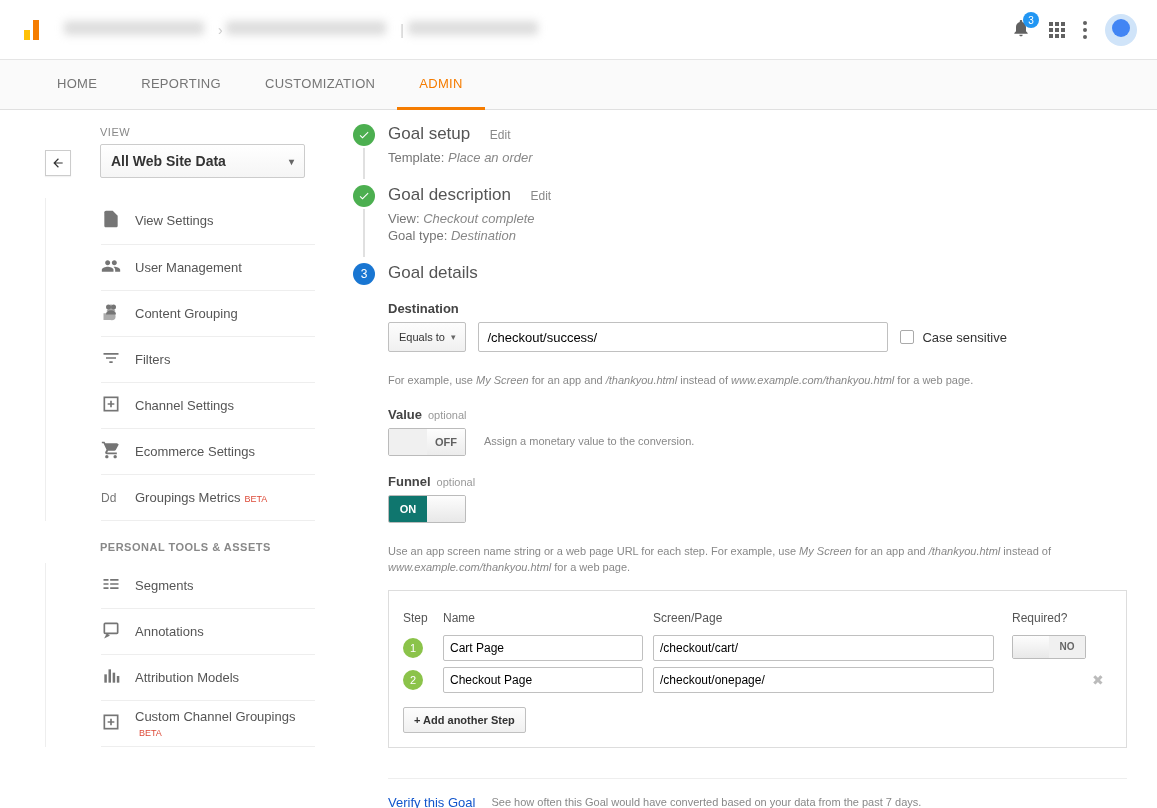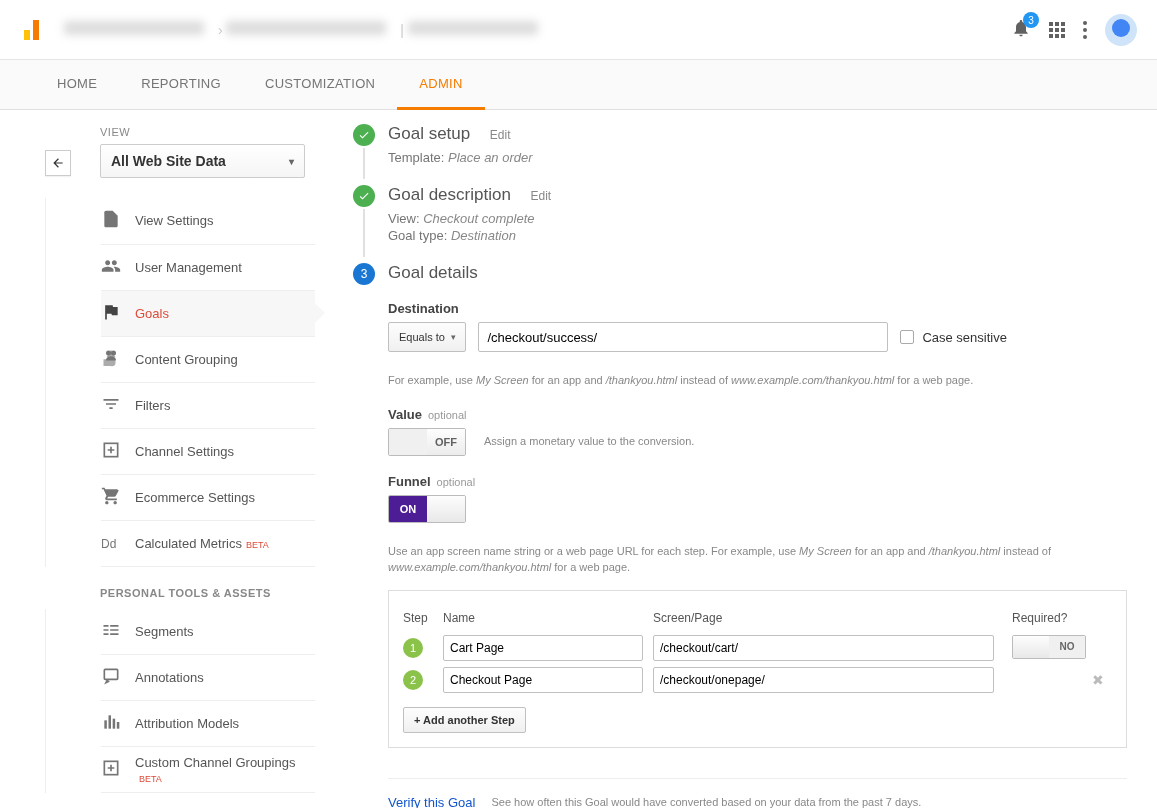--- a/index.html
+++ b/index.html
@@ -56,21 +56,21 @@
 .dest-row { display: flex; gap: 12px; align-items: center; }
 .match-btn { display: inline-flex; align-items: center; height: 30px; padding: 0 10px; border: 1px solid #c0c0c0; background: linear-gradient(#fdfdfd,#f0f0f0); font-size: 11px; font-weight: normal; cursor: pointer; border-radius: 2px; }
 .match-btn::after { content: "▾"; font-size: 9px; margin-left: 6px; color: #666; }
 .dest-input { flex: 1; height: 30px; border: 1px solid #c0c0c0; padding: 0 8px; font-size: 13px; border-radius: 2px; max-width: 410px; }
 .cb-wrap { display: flex; align-items: center; gap: 8px; justify-content: space-between; }
 .cb { width: 14px; height: 14px; border: 1px solid #aaa; border-radius: 2px; }
 .hint { font-size: 11px; color: #888; margin-top: 20px; line-height: 1.5; }
 .hint i { font-style: italic; }
 .toggle { display: inline-flex; width: 78px; height: 28px; border: 1px solid #bbb; border-radius: 2px; overflow: hidden; cursor: pointer; }
 .toggle > div { flex: 1; display: flex; align-items: center; justify-content: center; font-size: 11px; font-weight: bold; }
-.toggle.on .on-half { background: #4c1d95; color: #fff; }
+.toggle.on .on-half { background: #0f766e; color: #fff; }
 .toggle.on .off-half { background: linear-gradient(#fdfdfd,#e8e8e8); }
 .toggle .on-half { background: linear-gradient(#fdfdfd,#e8e8e8); color: #888; }
 .toggle .off-half { background: #f5f5f5; color: #666; }
 .toggle-off .off-half { background: linear-gradient(#fdfdfd, #ececec); color: #616161;}
 .toggle-off .on-half { background: #f0f0f0; }
 .funnel-box { border: 1px solid #ddd; margin-top: 14px; padding: 14px; }
 .funnel-table { width: 100%; border-collapse: separate; border-spacing: 0 6px; }
 .funnel-table th { text-align: left; font-weight: normal; font-size: 12px; color: #555; padding-bottom: 4px; }
 .step-num { width: 20px; height: 20px; border-radius: 50%; background: #8bc34a; color: #fff; font-size: 11px; display: inline-flex; align-items: center; justify-content: center; }
 .f-input { width: 95%; height: 26px; border: 1px solid #c0c0c0; padding: 0 6px; font-size: 12px; border-radius: 2px; }
@@ -159,26 +159,20 @@
                   <path d="M14 2H6c-1.1 0-2 .9-2 2v16c0 1.1.9 2 2 2h12c1.1 0 2-.9 2-2V8l-6-6z"></path>
                 </svg></td>
               <td>View Settings</td>
             </tr>
         <tr class="menu-item">
               <td><svg class="menu-icon" viewBox="0 0 24 24" fill="#757575">
                   <path d="M16 11c1.66 0 3-1.34 3-3s-1.34-3-3-3-3 1.34-3 3 1.34 3 3 3zm-8 0c1.66 0 3-1.34 3-3S9.66 5 8 5 5 6.34 5 8s1.34 3 3 3zm0 2c-2.33 0-7 1.17-7 3.5V19h14v-2.5c0-2.33-4.67-3.5-7-3.5zm8 0c-.29 0-.62.02-.97.05 1.16.84 1.97 1.97 1.97 3.45V19h6v-2.5c0-2.33-4.67-3.5-7-3.5z"></path>
                 </svg></td>
               <td>User Management</td>
             </tr>
-        <tr class="menu-item active">
-              <td><svg class="menu-icon" viewBox="0 0 24 24" fill="#444">
-                  <path d="M14.4 6L14 4H5v17h2v-7h5.6l.4 2h7V6z"></path>
-                </svg></td>
-              <td>Goals</td>
-            </tr>
         <tr class="menu-item">
               <td><svg class="menu-icon" viewBox="0 0 24 24" fill="#757575">
                   <path d="M12 2l-5.5 9h11z M17.5 17.5a4.5 4.5 0 11-9 0 4.5 4.5 0 019 0z M3 13.5h8v8H3z" opacity="0.6"></path>
                   <circle cx="9" cy="6" r="3"></circle>
                   <circle cx="15" cy="6" r="3"></circle>
                   <path d="M12 10c-4 0-6 2-6 5h12c0-3-2-5-6-5z"></path>
                 </svg></td>
               <td>Content Grouping</td>
             </tr>
         <tr class="menu-item">
@@ -195,21 +189,21 @@
               <td>Channel Settings</td>
             </tr>
         <tr class="menu-item">
               <td><svg class="menu-icon" viewBox="0 0 24 24" fill="#757575">
                   <path d="M7 18c-1.1 0-2 .9-2 2s.9 2 2 2 2-.9 2-2-.9-2-2-2zM1 2v2h2l3.6 7.59-1.35 2.45c-.16.28-.25.61-.25.96 0 1.1.9 2 2 2h12v-2H7.42l1.1-2h7.45c.75 0 1.41-.41 1.75-1.03l3.58-6.49L19.25 4H5.21l-.94-2H1zm16 16c-1.1 0-2 .9-2 2s.9 2 2 2 2-.9 2-2-.9-2-2-2z"></path>
                 </svg></td>
               <td>Ecommerce Settings</td>
             </tr>
         <tr class="menu-item">
               <td><span style="font-size:12px;font-weight:normal;color:#757575">Dd</span></td>
-              <td><span>Calculated Metrics</span><span class="beta">BETA</span></td>
+              <td><span>Groupings Metrics</span><span class="beta">BETA</span></td>
             </tr>
       </tbody>
         </table>
     </div>
 
     <div class="section-label">PERSONAL TOOLS &amp; ASSETS</div>
 
     <div class="menu" style="margin-top:0">
       <table class="menu-table">
         <tbody>

